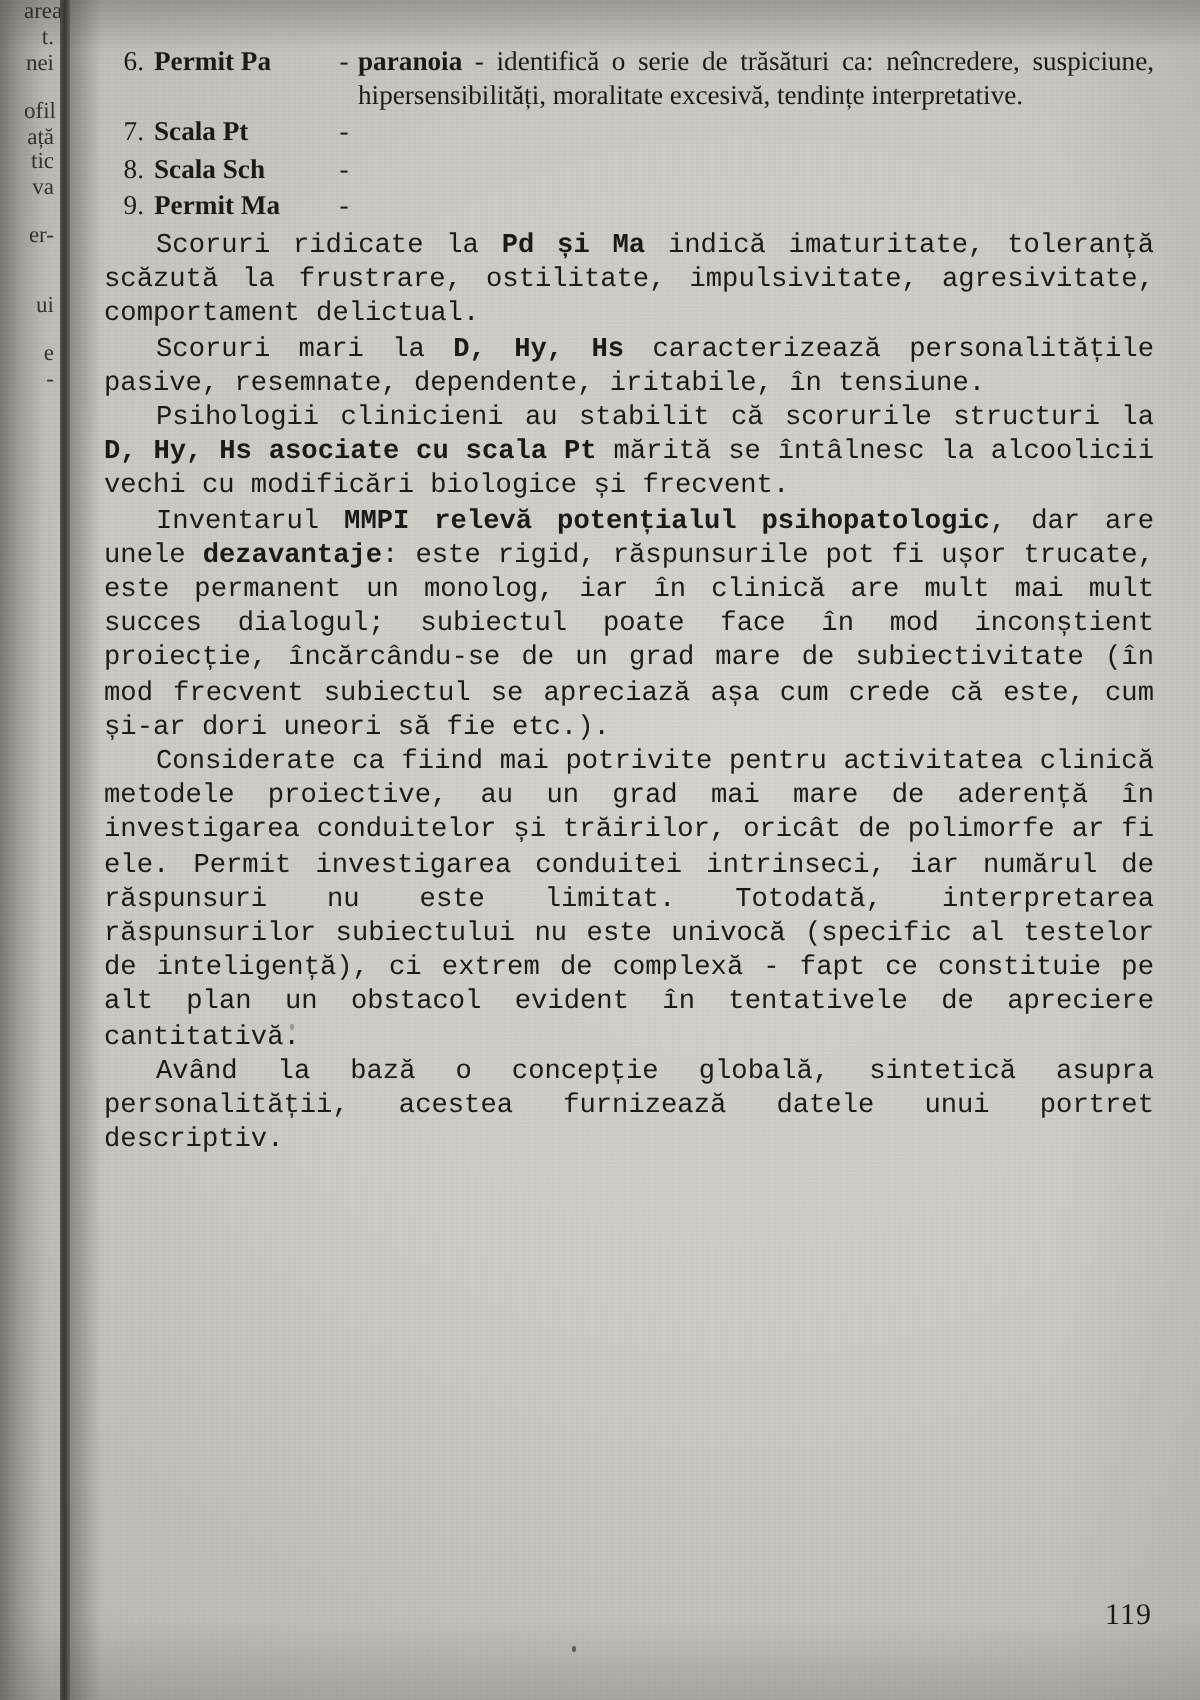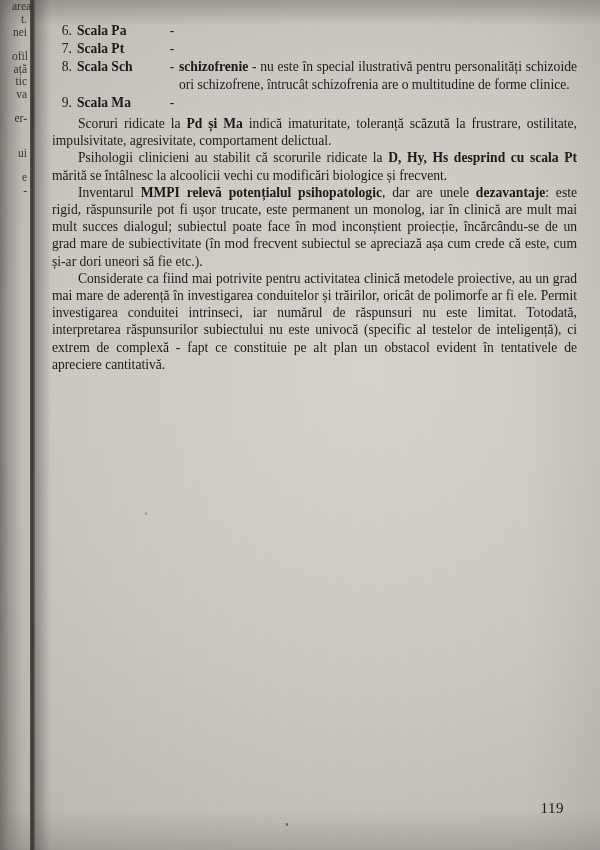--- a/index.html
+++ b/index.html
@@ -132,27 +132,28 @@
     text-justify: inter-word;
   }
   .scale-text b { font-weight: bold; }
 
   
   .para {
     margin: 0;
     text-indent: 26px;
     text-align: justify;
     text-justify: inter-word;
+    font-family: Liberation Mono, monospace;
   }
   .para b { font-weight: bold; }
 
   
   .folio {
     position: absolute;
-    right: 36px;
+    right: 24px;
     bottom: 33px;
     font-size: 15px;
     letter-spacing: 0.5px;
   }
 
   .speck {
     position: absolute;
     width: 2px; height: 3px;
     background: #3a3834;
     opacity: 0.7;
@@ -189,46 +190,48 @@
     </div>
 
   <div class="gutter-dark"></div>
   <div class="gutter-soft"></div>
 
   <div class="content">
 
     <div class="scale-list" id="scale-list">
         <div class="scale-row">
           <span class="scale-num">6.</span>
-          <span class="scale-name">Scala Pa</span>
-          <span class="scale-dash">-</span>
+          <span class="scale-name">Permit Pa</span>
+          <span class="scale-dash">-</span>
+          <span class="scale-text"><b>paranoia</b><span> - identifică o serie de trăsături ca: neîncredere, suspiciune, hipersensibilități, moralitate excesivă, tendințe interpretative.</span></span>
         </div>
         <div class="scale-row">
           <span class="scale-num">7.</span>
           <span class="scale-name">Scala Pt</span>
           <span class="scale-dash">-</span>
         </div>
         <div class="scale-row">
           <span class="scale-num">8.</span>
           <span class="scale-name">Scala Sch</span>
           <span class="scale-dash">-</span>
-          <span class="scale-text"><b>schizofrenie</b><span> - nu este în special ilustrativă pentru personalități schizoide ori schizofrene, întrucât schizofrenia are o multitudine de forme clinice.</span></span>
         </div>
         <div class="scale-row">
           <span class="scale-num">9.</span>
-          <span class="scale-name">Scala Ma</span>
+          <span class="scale-name">Permit Ma</span>
           <span class="scale-dash">-</span>
         </div>
       </div>
 
     <div id="paragraph-block">
         <p class="para"><span>Scoruri ridicate la </span><b>Pd și Ma</b><span> indică imaturitate, toleranță scăzută la frustrare, ostilitate, impulsivitate, agresivitate, comportament delictual.</span></p>
-        <p class="para"><span>Psihologii clinicieni au stabilit că scorurile ridicate la </span><b>D, Hy, Hs desprind cu scala Pt</b><span> mărită se întâlnesc la alcoolicii vechi cu modificări biologice și frecvent.</span></p>
+        <p class="para"><span>Scoruri mari la </span><b>D, Hy, Hs</b><span> caracterizează personalitățile pasive, resemnate, dependente, iritabile, în tensiune.</span></p>
+        <p class="para"><span>Psihologii clinicieni au stabilit că scorurile structuri la </span><b>D, Hy, Hs asociate cu scala Pt</b><span> mărită se întâlnesc la alcoolicii vechi cu modificări biologice și frecvent.</span></p>
         <p class="para"><span>Inventarul </span><b>MMPI relevă potențialul psihopatologic</b><span>, dar are unele </span><b>dezavantaje</b><span>: este rigid, răspunsurile pot fi ușor trucate, este permanent un monolog, iar în clinică are mult mai mult succes dialogul; subiectul poate face în mod inconștient proiecție, încărcându-se de un grad mare de subiectivitate (în mod frecvent subiectul se apreciază așa cum crede că este, cum și-ar dori uneori să fie etc.).</span></p>
         <p class="para"><span>Considerate ca fiind mai potrivite pentru activitatea clinică metodele proiective, au un grad mai mare de aderență în investigarea conduitelor și trăirilor, oricât de polimorfe ar fi ele. Permit investigarea conduitei intrinseci, iar numărul de răspunsuri nu este limitat. Totodată, interpretarea răspunsurilor subiectului nu este univocă (specific al testelor de inteligență), ci extrem de complexă - fapt ce constituie pe alt plan un obstacol evident în tentativele de apreciere cantitativă.</span></p>
+        <p class="para"><span>Având la bază o concepție globală, sintetică asupra personalității, acestea furnizează datele unui portret descriptiv.</span></p>
       </div>
 
   </div>
 
   <div class="folio">119</div>
 
   <div class="speck" style="left:286px; top:823px;"></div>
   <div class="speck" style="left:145px; top:512px; opacity:0.35;"></div>
   <div class="grain"></div>
 

